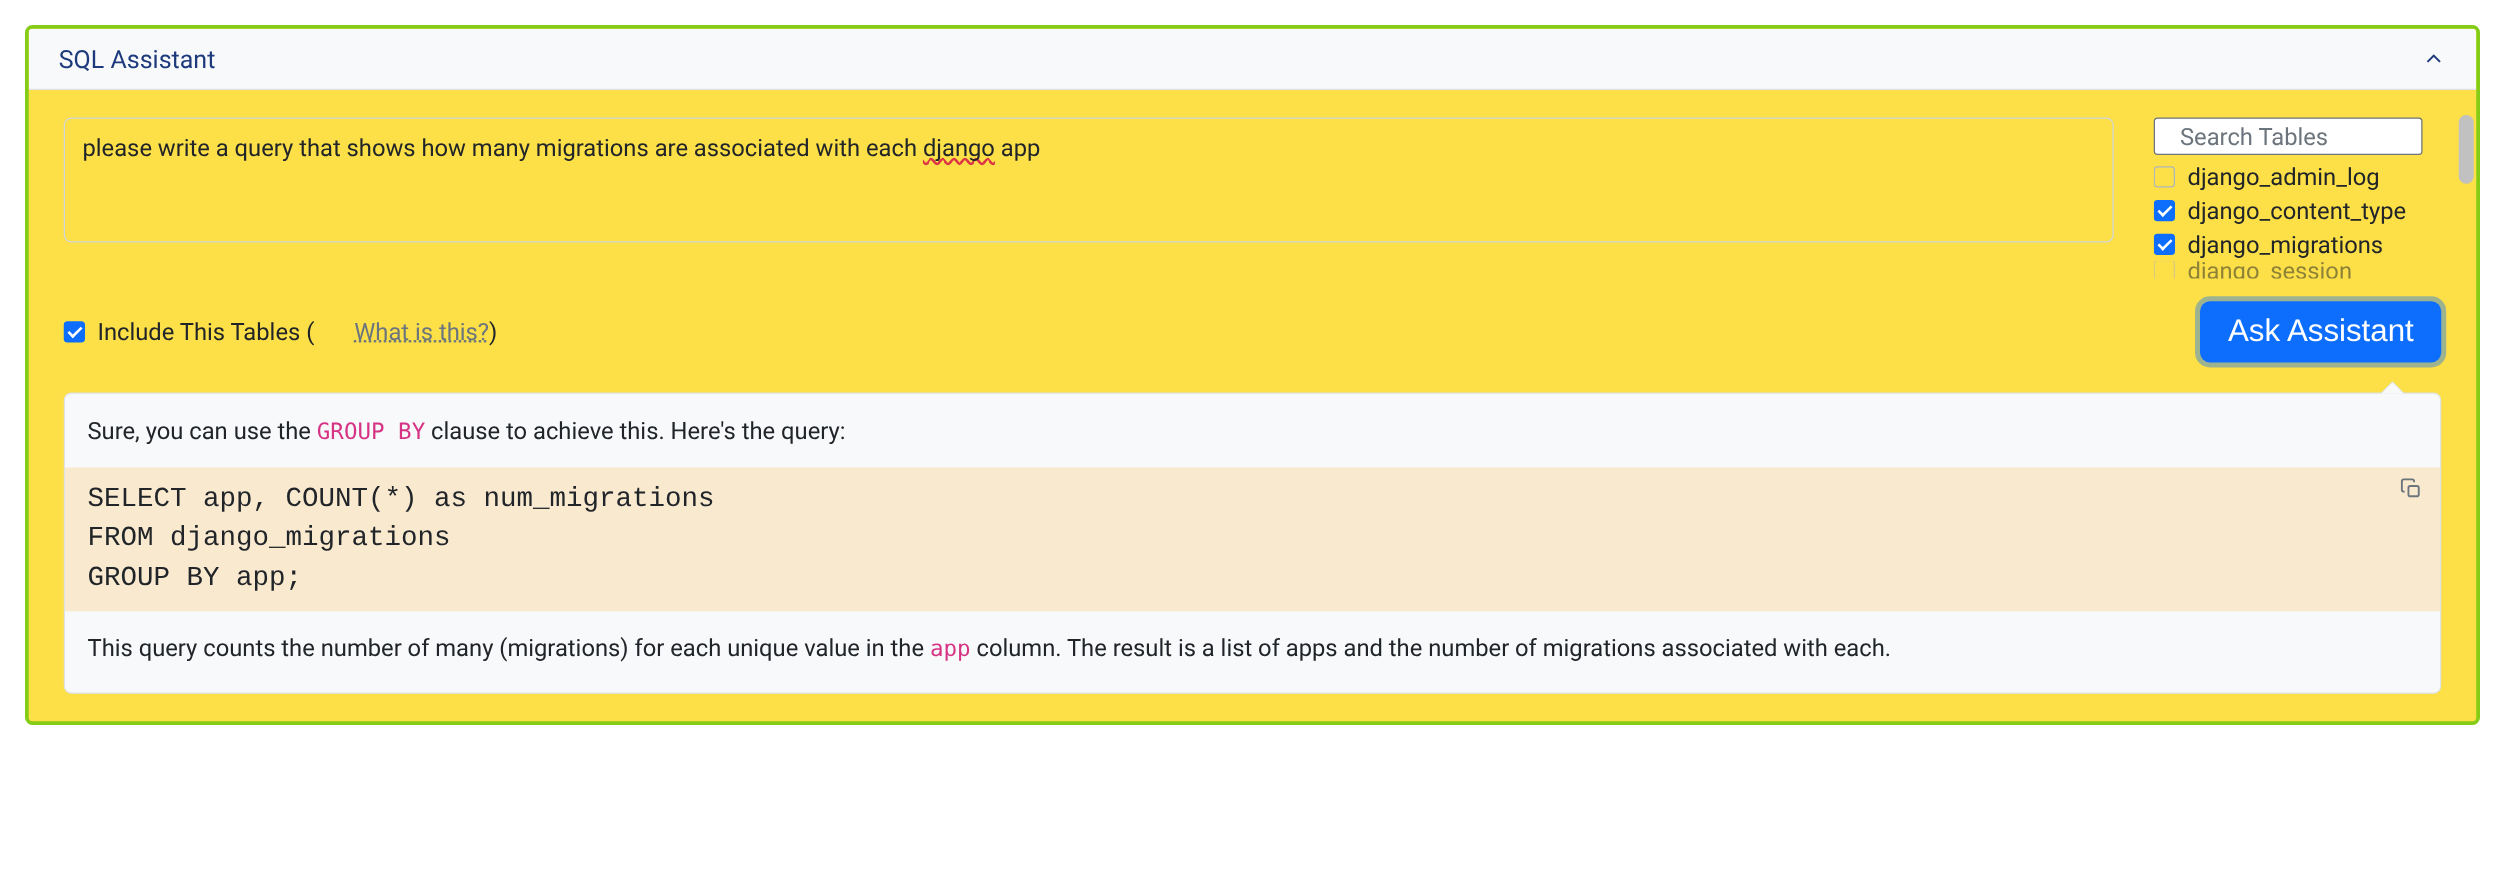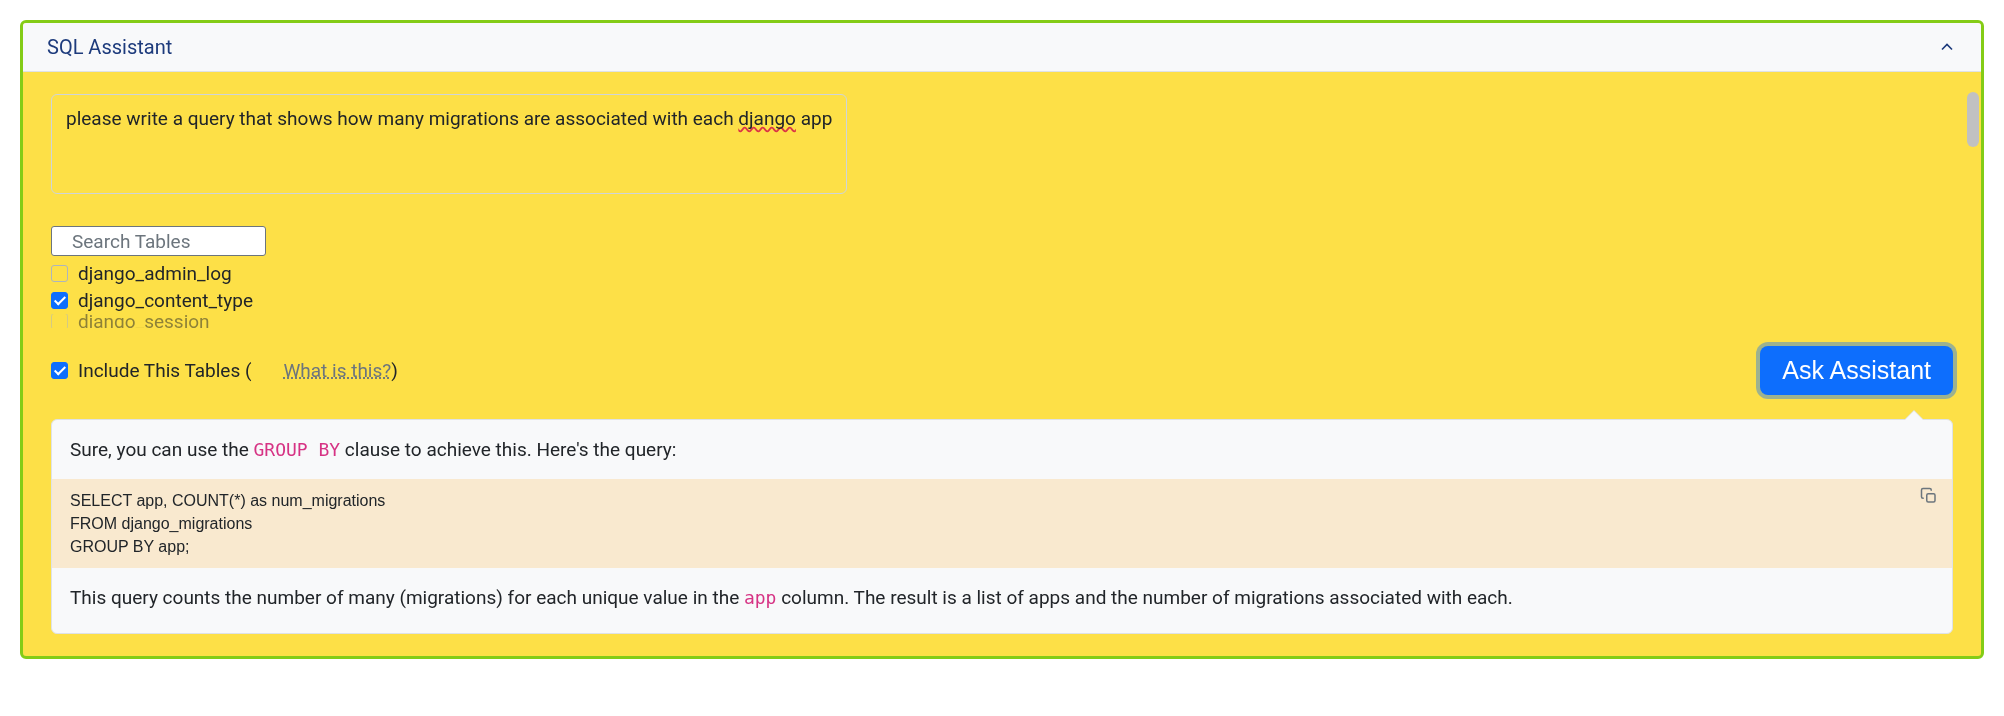--- a/index.html
+++ b/index.html
@@ -50,21 +50,20 @@
       width: 12px;
       height: 55px;
       background: #c1c1c1;
       border-radius: 6px;
     }
     .top-row {
       display: flex;
       gap: 32px;
       align-items: flex-start;
       margin-bottom: 18px;
-      flex-direction: column;
     }
     .prompt-area {
       flex: 1;
       min-height: 100px;
       border: 1px solid #ced4da;
       border-radius: 6px;
       padding: 12px 14px;
       font-size: 19px;
       font-family: inherit;
       resize: vertical;
@@ -197,22 +196,22 @@
     }
     .code-inline {
       font-family: "SF Mono", Monaco, Menlo, Consolas, monospace;
       color: #d63384;
       font-size: 18px;
       margin-top: 48px;
     }
     .code-block {
       background: #f9e9cf;
       padding: 10px 18px;
-      font-family: Liberation Sans, sans-serif;
-      font-size: 16px;
+      font-family: Liberation Mono, monospace;
+      font-size: 22px;
       line-height: 1.45;
       color: #212529;
       white-space: pre;
       position: relative;
       margin-bottom: 16px;
     }
     .copy-icon {
       position: absolute;
       top: 8px;
       right: 14px;
@@ -246,20 +245,24 @@
       <div class="tables-panel">
         <input type="text" class="search-tables" placeholder="Search Tables" style="">
         <ul class="table-list">
           <li class="table-item">
             <input type="checkbox" class="checkbox" style="">
             <span>django_admin_log</span>
           </li>
           <li class="table-item">
             <input type="checkbox" class="checkbox" checked="" style="">
             <span>django_content_type</span>
+          </li>
+          <li class="table-item">
+            <input type="checkbox" class="checkbox" checked="" style="">
+            <span>django_migrations</span>
           </li>
           <li class="table-item cutoff">
             <input type="checkbox" class="checkbox" style="">
             <span>django_session</span>
           </li>
         </ul>
       </div>
     </div>
 
     <div class="options-row">

